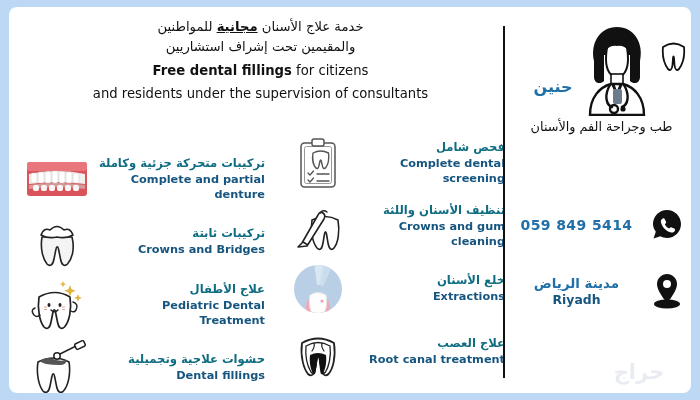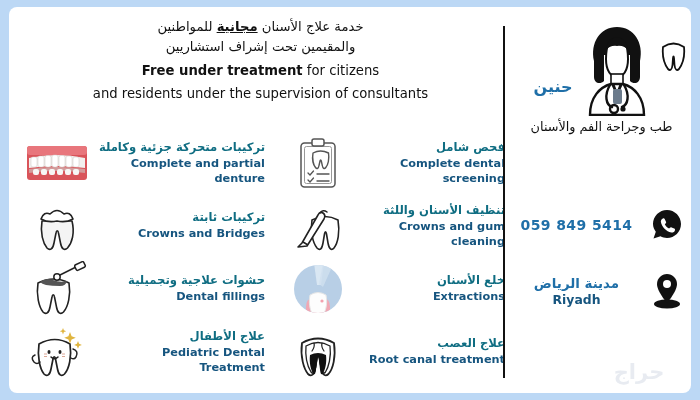--- a/index.html
+++ b/index.html
@@ -27,21 +27,21 @@
     font-family:"DejaVu Sans",sans-serif;
   }
   .hdr-ar .free{font-weight:bold;text-decoration:underline;}
   .hdr-en{
     font-size:13.2px;color:#111;line-height:19px;
     margin-top:4px;
   }
   .hdr-en b{font-weight:bold;}
   
   .col{position:absolute;}
-  .col-left{left:12px;top:124px;width:248px;}
+  .col-left{left:12px;top:140px;width:248px;}
   .col-mid{left:278px;top:124px;width:222px;}
   .srv{
     display:flex;align-items:center;
     height:63px;margin-bottom:0;
   }
   .col-left .srv{margin-bottom:0;height:63px;}
   .srv-icon{
     width:72px;min-width:72px;height:58px;
     display:flex;align-items:center;justify-content:center;
   }
@@ -120,21 +120,21 @@
 <body>
 
 <div class="frame">
 
   <div class="header">
     <div class="hdr-ar">
       <span>خدمة علاج الأسنان </span><span class="free">مجانية</span><span> للمواطنين</span>
     </div>
     <div class="hdr-ar">والمقيمين تحت إشراف استشاريين</div>
     <div class="hdr-en">
-      <b>Free under treatment</b><span> for citizens</span>
+      <b>Free dental fillings</b><span> for citizens</span>
     </div>
     <div class="hdr-en">and residents under the supervision of consultants</div>
   </div>
 
   <div class="col col-left">
 
     <div class="srv">
       <div class="srv-icon">
         <svg width="64" height="42" viewBox="0 0 64 42">
           <rect x="2" y="4" width="60" height="34" rx="3" fill="#d9545a"></rect>
@@ -175,62 +175,62 @@
       </div>
       <div class="srv-txt">
         <div class="srv-ar">تركيبات ثابتة</div>
         <div class="srv-en">Crowns and Bridges</div>
       </div>
     </div>
 
     <div class="srv">
       <div class="srv-icon">
         <svg width="62" height="56" viewBox="0 0 62 56">
+          <path d="M13 20 C11 33 14 45 18 50 C21 53 24 51 25 45 L27 35 C27.5 32 29 32 29.5 35 L31.5 45 C32.5 51 35.5 53 38.5 50 C43 45 46 33 44 20 Q29 11 13 20 Z" fill="#ffffff" stroke="#222" stroke-width="1.7" stroke-linejoin="round"></path>
+          <g fill="#222">
+            <ellipse cx="23" cy="28" rx="1.5" ry="2"></ellipse>
+            <ellipse cx="34" cy="28" rx="1.5" ry="2"></ellipse>
+          </g>
+          <path d="M25 33 Q28.5 36.5 32 33" stroke="#222" stroke-width="1.5" fill="none" stroke-linecap="round"></path>
+          <g stroke="#d79a86" stroke-width="1" fill="none" opacity=".85">
+            <line x1="18" y1="30" x2="21" y2="30"></line>
+              <line x1="18" y1="32.5" x2="21" y2="32.5"></line>
+            <line x1="36" y1="30" x2="39" y2="30"></line>
+              <line x1="36" y1="32.5" x2="39" y2="32.5"></line>
+          </g>
+          <path d="M9 31 Q4 33 8 38 Q11 41 14 38" stroke="#222" stroke-width="1.5" fill="none" stroke-linecap="round"></path>
+          <path d="M47 25 Q53 27 50 33 Q48 36 45 34" stroke="#222" stroke-width="1.5" fill="none" stroke-linecap="round"></path>
+          <g fill="#e0b53f">
+            <path d="M44 8 l1.6 4.2 4.2 1.6 -4.2 1.6 -1.6 4.2 -1.6 -4.2 -4.2 -1.6 4.2 -1.6 Z"></path>
+            <path d="M52 17 l1.1 2.8 2.8 1.1 -2.8 1.1 -1.1 2.8 -1.1 -2.8 -2.8 -1.1 2.8 -1.1 Z"></path>
+            <path d="M37 4 l.9 2.3 2.3 .9 -2.3 .9 -.9 2.3 -.9 -2.3 -2.3 -.9 2.3 -.9 Z"></path>
+          </g>
+        </svg>
+      </div>
+      <div class="srv-txt">
+        <div class="srv-ar">علاج الأطفال</div>
+        <div class="srv-en">Pediatric Dental Treatment</div>
+      </div>
+    </div>
+
+    <div class="srv">
+      <div class="srv-icon">
+        <svg width="62" height="56" viewBox="0 0 62 56">
           <path d="M12 22 C10 34 13 46 17 51 C20 54 23 52 24 46 L26 36 C26.5 33 28 33 28.5 36 L30.5 46 C31.5 52 34.5 54 37.5 51 C42 46 45 34 43 22 Q28 14 12 22 Z" fill="#ffffff" stroke="#222" stroke-width="1.6" stroke-linejoin="round"></path>
           <path d="M14 21 Q20 16 27 19 Q34 22 41 20 Q40 25 34 25 Q26 25 20 24 Q16 23 14 21 Z" fill="#555"></path>
           <g stroke="#222" stroke-width="1.5" fill="none">
             <line x1="32" y1="15" x2="50" y2="6"></line>
             <rect x="49" y="2" width="10" height="6" rx="1.6" transform="rotate(-26 54 5)" fill="#fff"></rect>
             <circle cx="31" cy="16" r="3.2" fill="#fff"></circle>
           </g>
         </svg>
       </div>
       <div class="srv-txt">
         <div class="srv-ar">حشوات علاجية وتجميلية</div>
         <div class="srv-en">Dental fillings</div>
-      </div>
-    </div>
-
-    <div class="srv">
-      <div class="srv-icon">
-        <svg width="62" height="56" viewBox="0 0 62 56">
-          <path d="M13 20 C11 33 14 45 18 50 C21 53 24 51 25 45 L27 35 C27.5 32 29 32 29.5 35 L31.5 45 C32.5 51 35.5 53 38.5 50 C43 45 46 33 44 20 Q29 11 13 20 Z" fill="#ffffff" stroke="#222" stroke-width="1.7" stroke-linejoin="round"></path>
-          <g fill="#222">
-            <ellipse cx="23" cy="28" rx="1.5" ry="2"></ellipse>
-            <ellipse cx="34" cy="28" rx="1.5" ry="2"></ellipse>
-          </g>
-          <path d="M25 33 Q28.5 36.5 32 33" stroke="#222" stroke-width="1.5" fill="none" stroke-linecap="round"></path>
-          <g stroke="#d79a86" stroke-width="1" fill="none" opacity=".85">
-            <line x1="18" y1="30" x2="21" y2="30"></line>
-              <line x1="18" y1="32.5" x2="21" y2="32.5"></line>
-            <line x1="36" y1="30" x2="39" y2="30"></line>
-              <line x1="36" y1="32.5" x2="39" y2="32.5"></line>
-          </g>
-          <path d="M9 31 Q4 33 8 38 Q11 41 14 38" stroke="#222" stroke-width="1.5" fill="none" stroke-linecap="round"></path>
-          <path d="M47 25 Q53 27 50 33 Q48 36 45 34" stroke="#222" stroke-width="1.5" fill="none" stroke-linecap="round"></path>
-          <g fill="#e0b53f">
-            <path d="M44 8 l1.6 4.2 4.2 1.6 -4.2 1.6 -1.6 4.2 -1.6 -4.2 -4.2 -1.6 4.2 -1.6 Z"></path>
-            <path d="M52 17 l1.1 2.8 2.8 1.1 -2.8 1.1 -1.1 2.8 -1.1 -2.8 -2.8 -1.1 2.8 -1.1 Z"></path>
-            <path d="M37 4 l.9 2.3 2.3 .9 -2.3 .9 -.9 2.3 -.9 -2.3 -2.3 -.9 2.3 -.9 Z"></path>
-          </g>
-        </svg>
-      </div>
-      <div class="srv-txt">
-        <div class="srv-ar">علاج الأطفال</div>
-        <div class="srv-en">Pediatric Dental Treatment</div>
       </div>
     </div>
   </div>
 
   <div class="col col-mid">
 
     <div class="srv">
       <div class="srv-icon">
         <svg width="44" height="52" viewBox="0 0 44 52">
           <rect x="5" y="6" width="34" height="44" rx="3.5" fill="#fff" stroke="#555" stroke-width="1.5"></rect>

